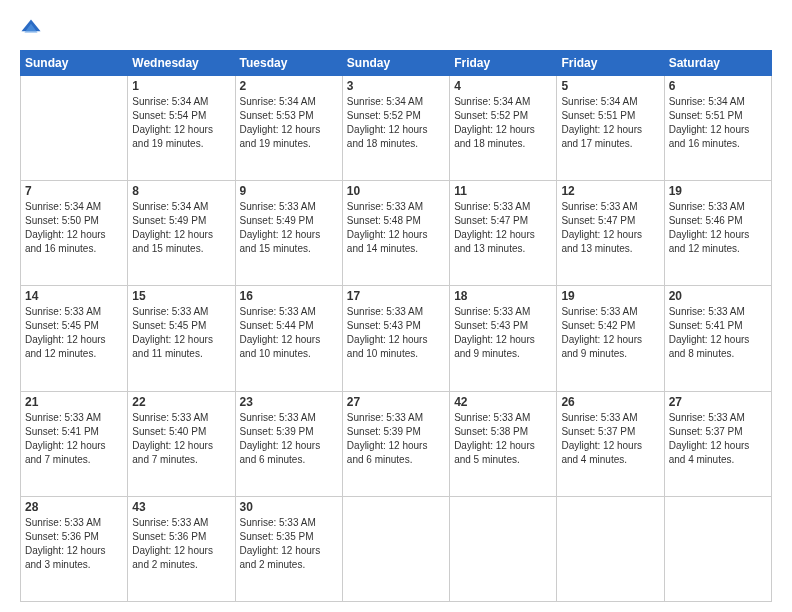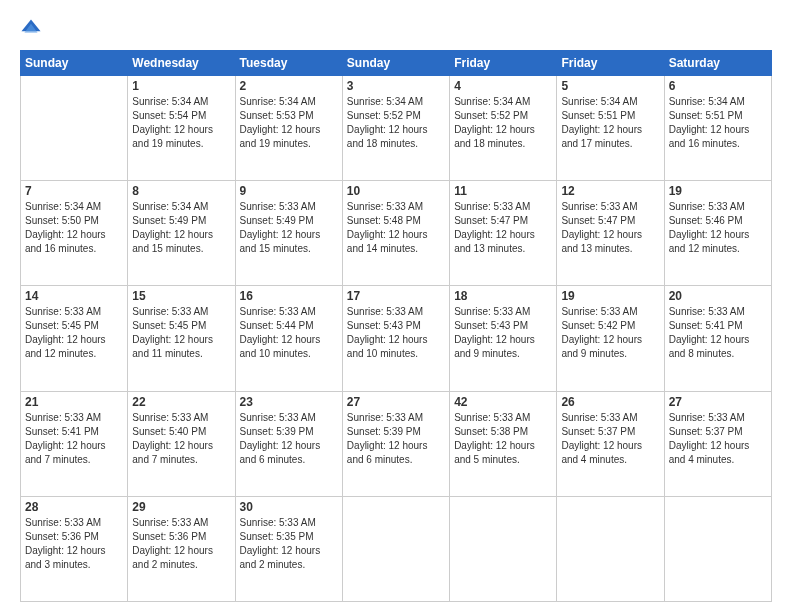--- a/index.html
+++ b/index.html
@@ -390,21 +390,21 @@
           <td>
             <span class="day-num">28</span>
             <div class="cell-info">
               <span class="sun-line">Sunrise: 5:33 AM</span>
               <span class="sun-line">Sunset: 5:36 PM</span>
               <span class="sun-line">Daylight: 12 hours</span>
               <span class="sun-line">and 3 minutes.</span>
             </div>
           </td>
           <td>
-            <span class="day-num">29</span>
+            <span class="day-num">43</span>
             <div class="cell-info">
               <span class="sun-line">Sunrise: 5:33 AM</span>
               <span class="sun-line">Sunset: 5:36 PM</span>
               <span class="sun-line">Daylight: 12 hours</span>
               <span class="sun-line">and 2 minutes.</span>
             </div>
           </td>
           <td>
             <span class="day-num">30</span>
             <div class="cell-info">

